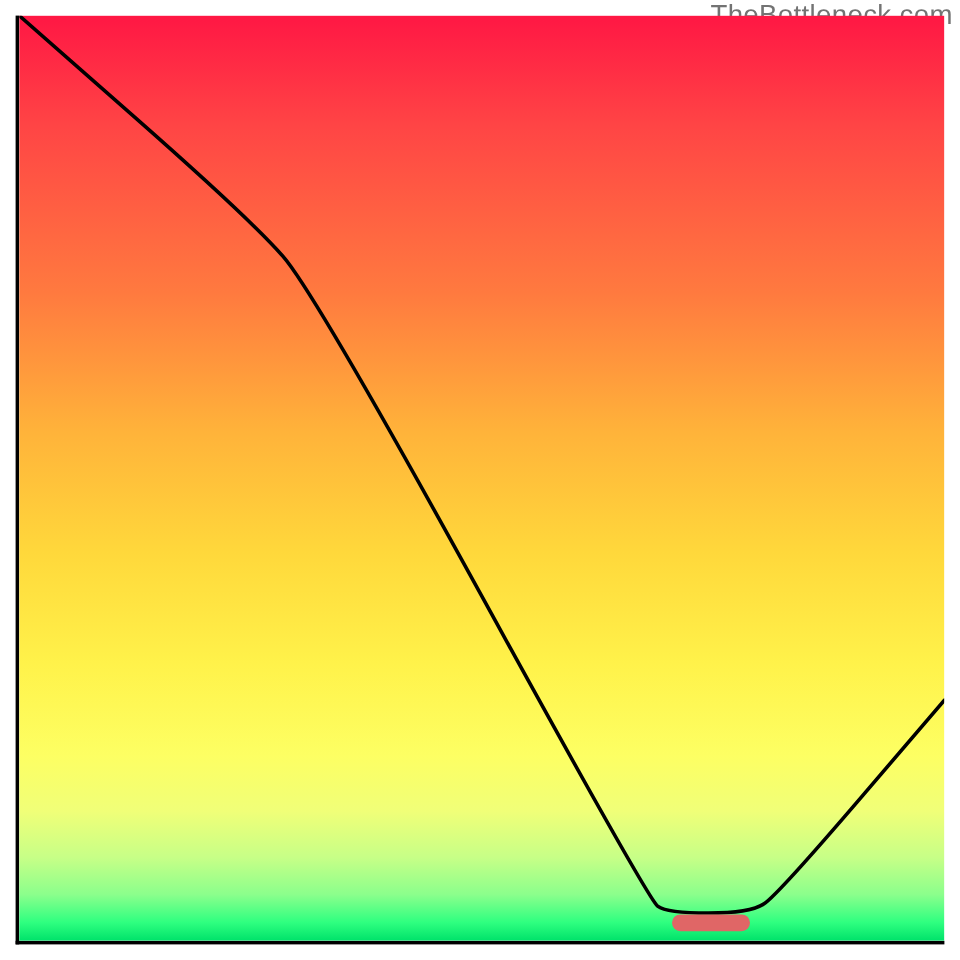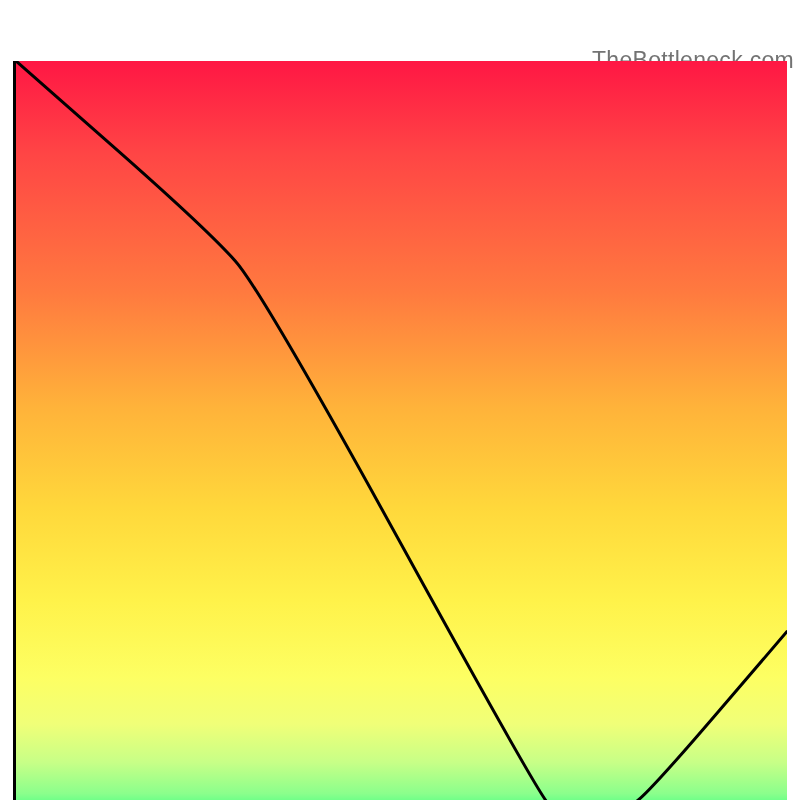--- a/index.html
+++ b/index.html
@@ -7,21 +7,20 @@
     padding: 0;
     width: 800px;
     height: 800px;
     background: #ffffff;
     font-family: Arial, Helvetica, sans-serif;
   }
   .stage {
     position: relative;
     width: 800px;
     height: 711px;
-    margin-top: 48px;
   }
   .frame {
     position: absolute;
     box-sizing: border-box;
     border: 3px solid #000;
     border-top: none;
     border-right: none;
     top: 13px;
     left: 13px;
     width: 774px;

